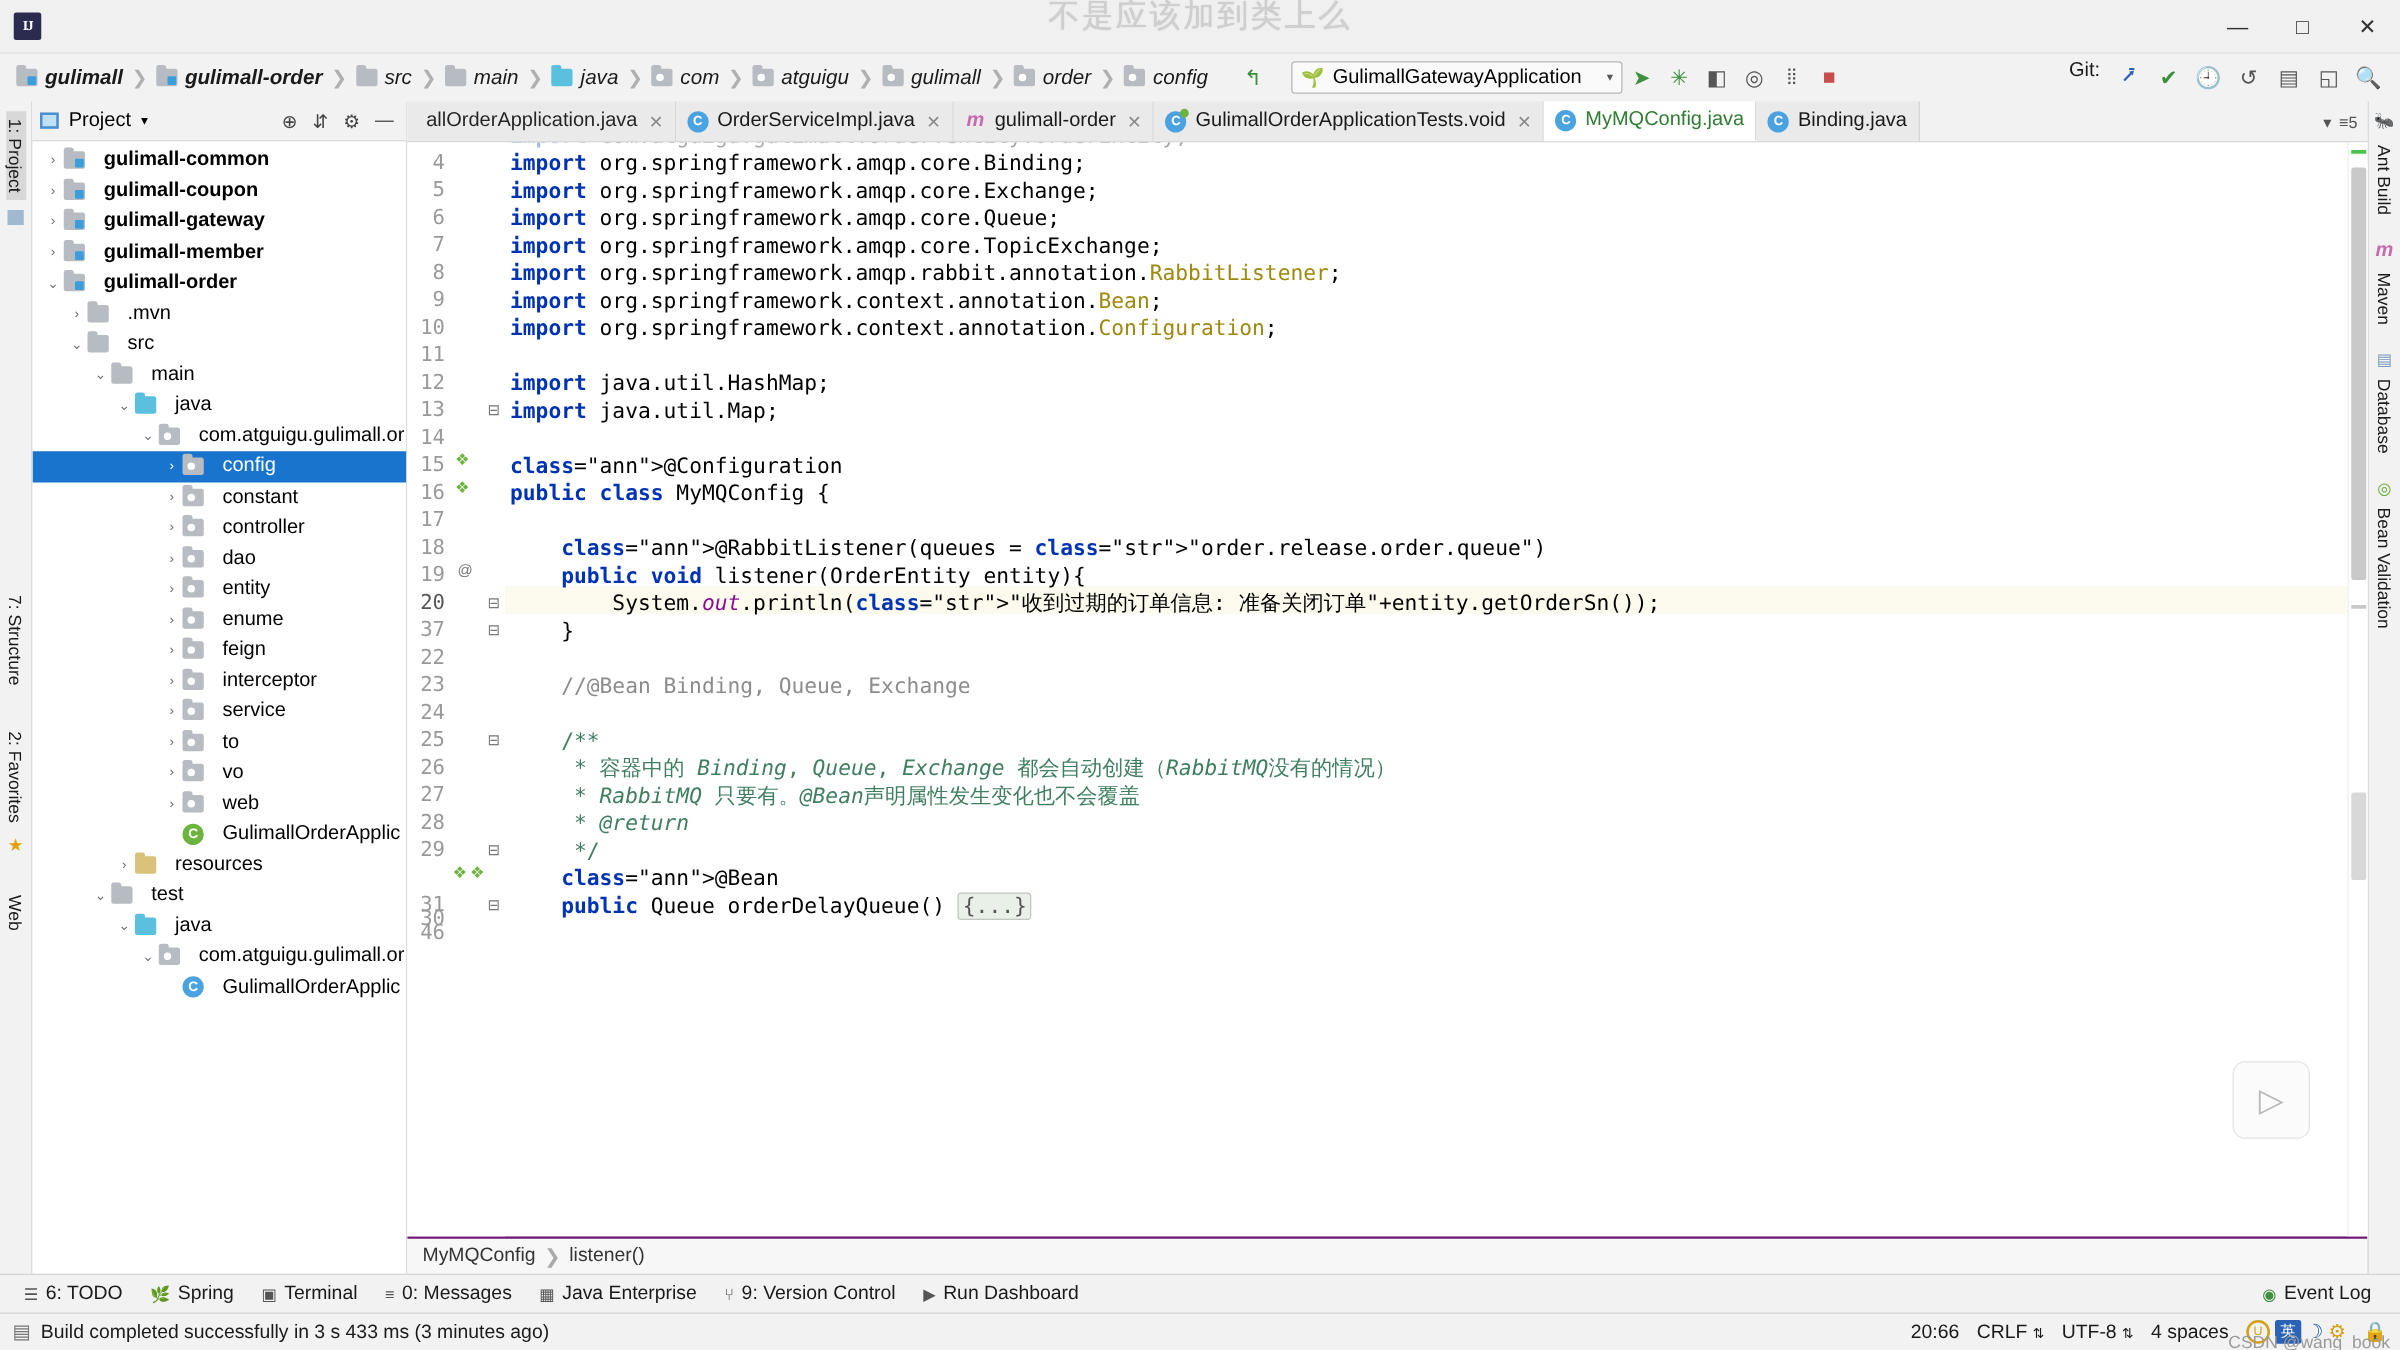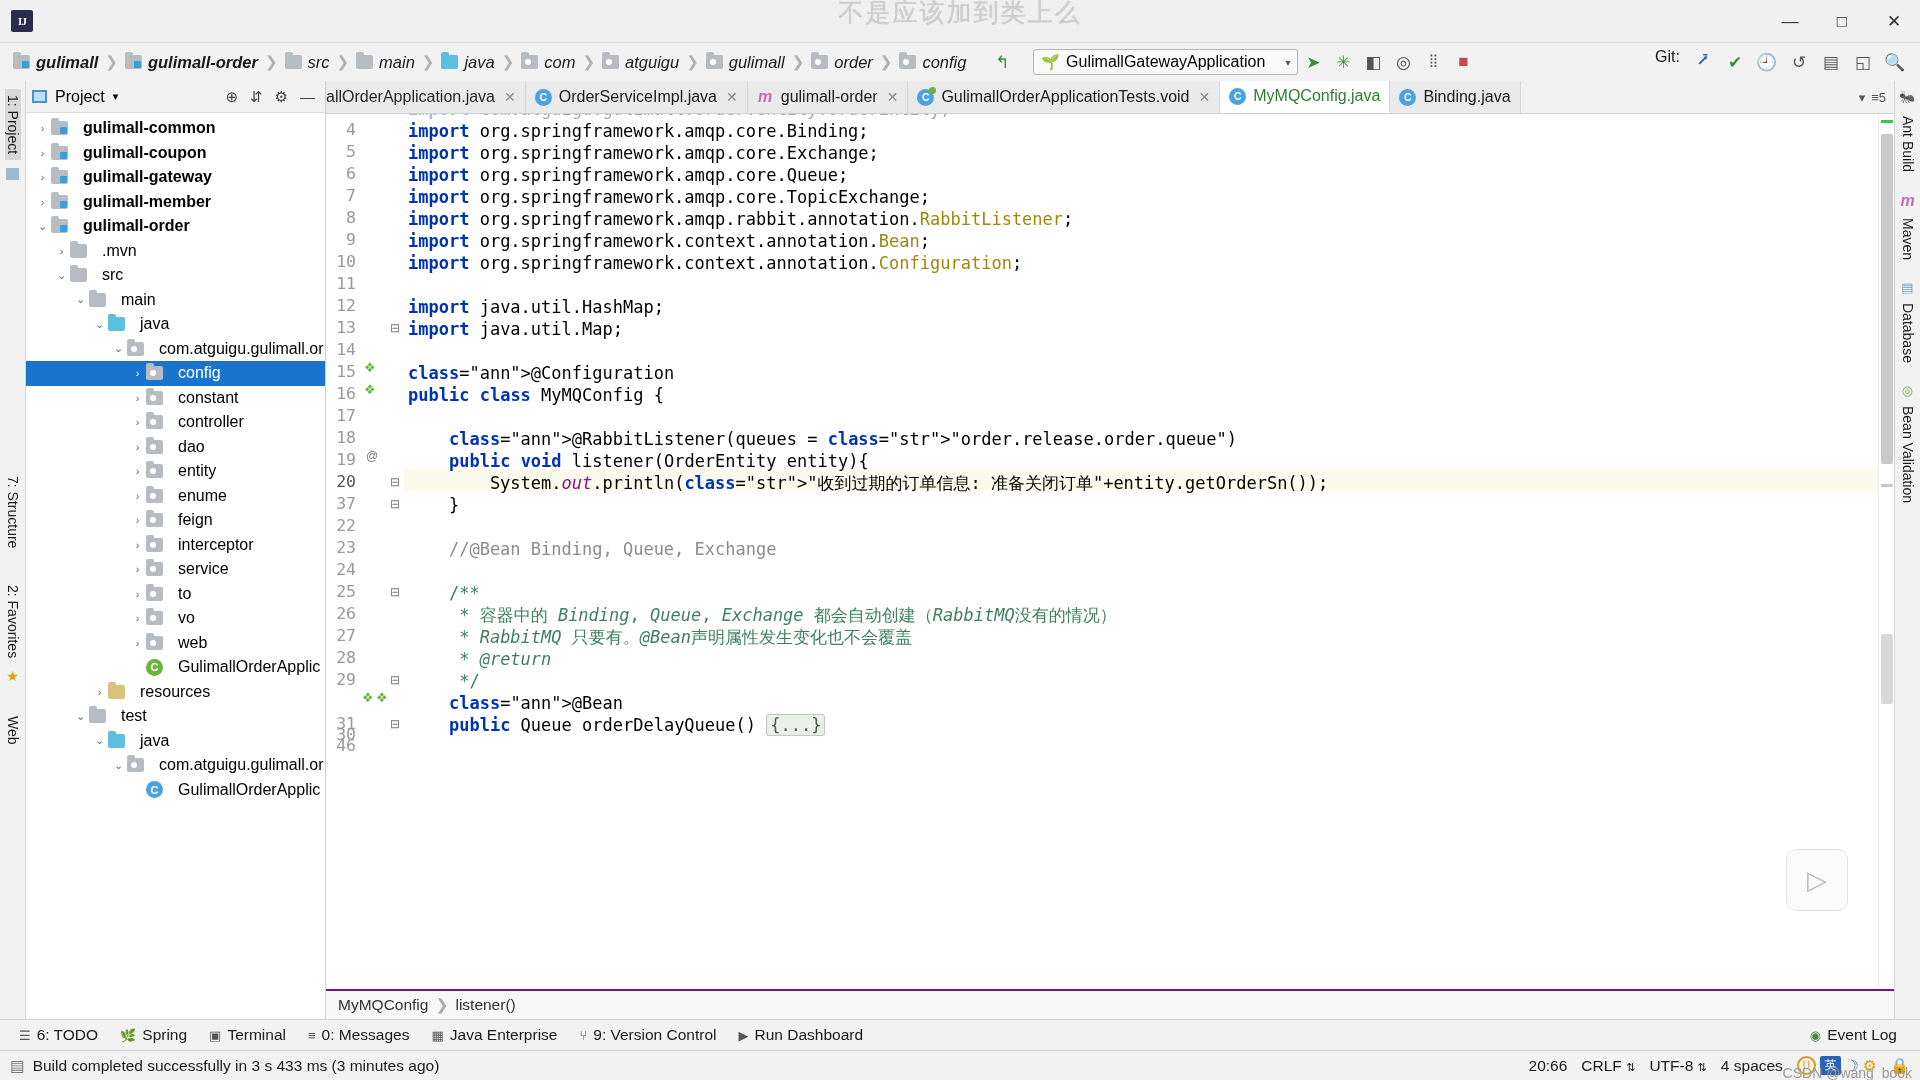--- a/index.html
+++ b/index.html
@@ -470,21 +470,21 @@
             <span class="cls-ico">C</span>
             <span class="nlbl">GulimallOrderApplic</span>
           </div>
         </div>
     </div>
 
     <div class="editorcol">
 
       <div class="tabsbar">
         <div class="tab" style="padding-left:0;">
-          <span class="tlbl" style="opacity:.95;">allOrderApplication.java</span>
+          <span class="tlbl" style="opacity:.95;margin-left:15px;">allOrderApplication.java</span>
           <span class="x">✕</span>
         </div>
         <div class="tab">
           <span class="ic">C</span>
           <span class="tlbl">OrderServiceImpl.java</span>
           <span class="x">✕</span>
         </div>
         <div class="tab">
           <span class="ic maven">m</span>
           <span class="tlbl">gulimall-order</span>

